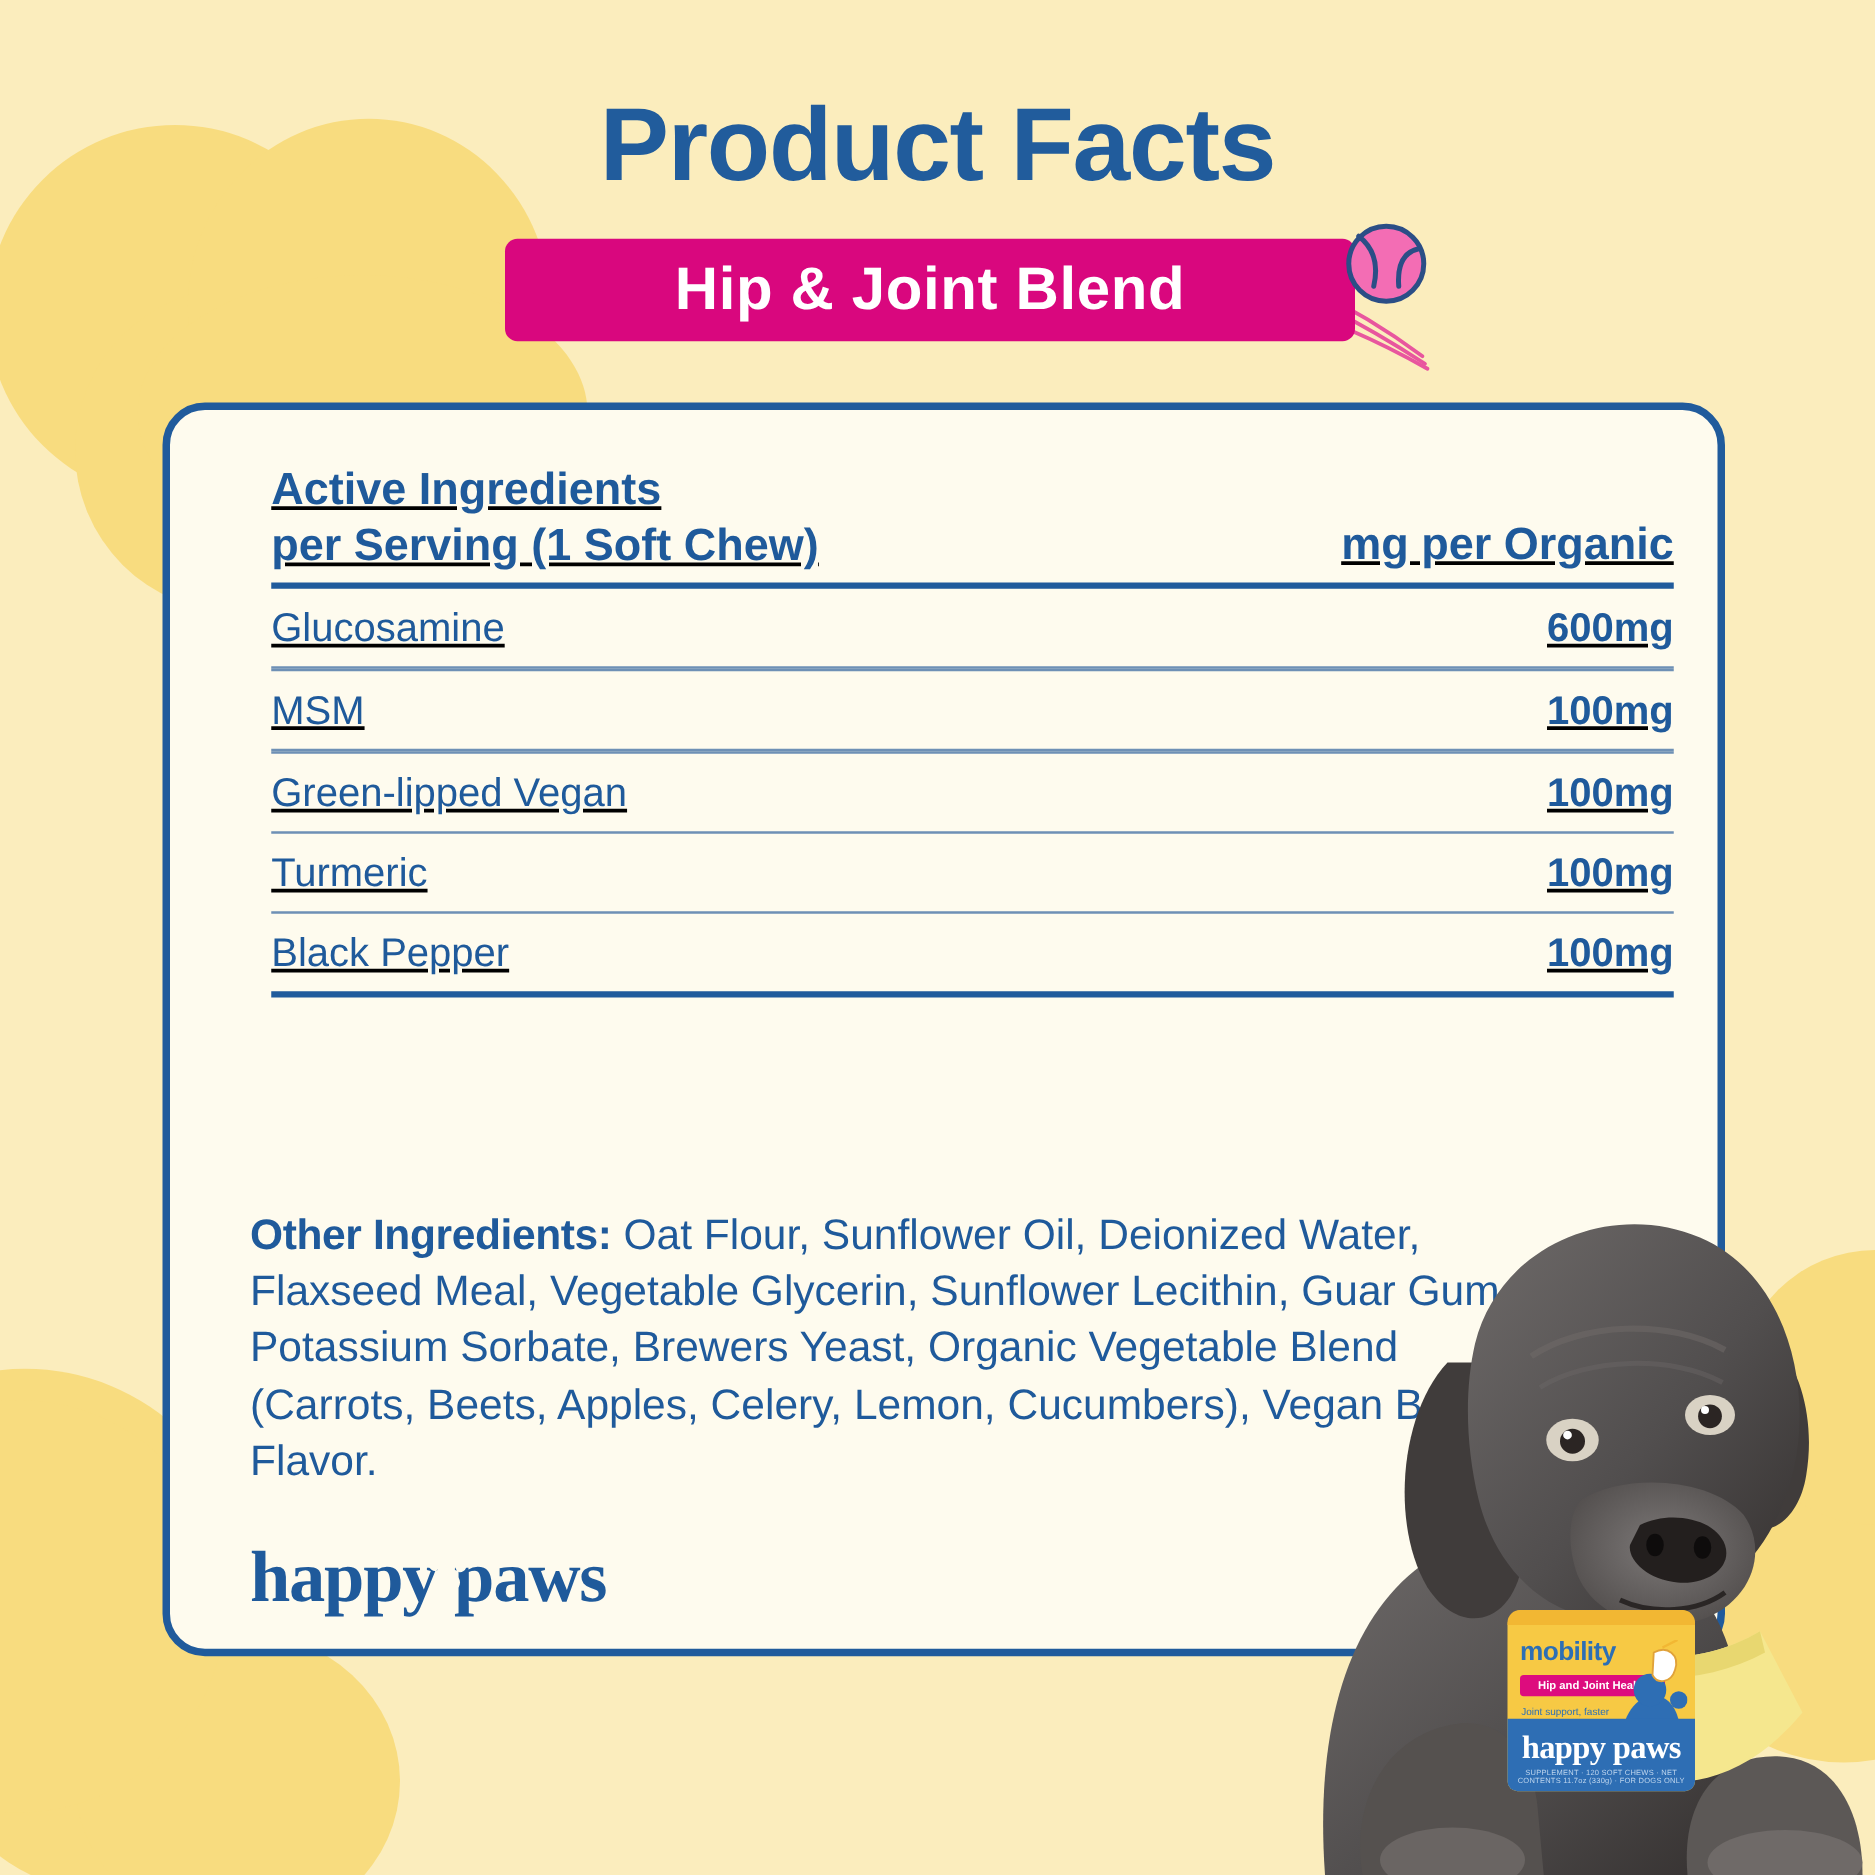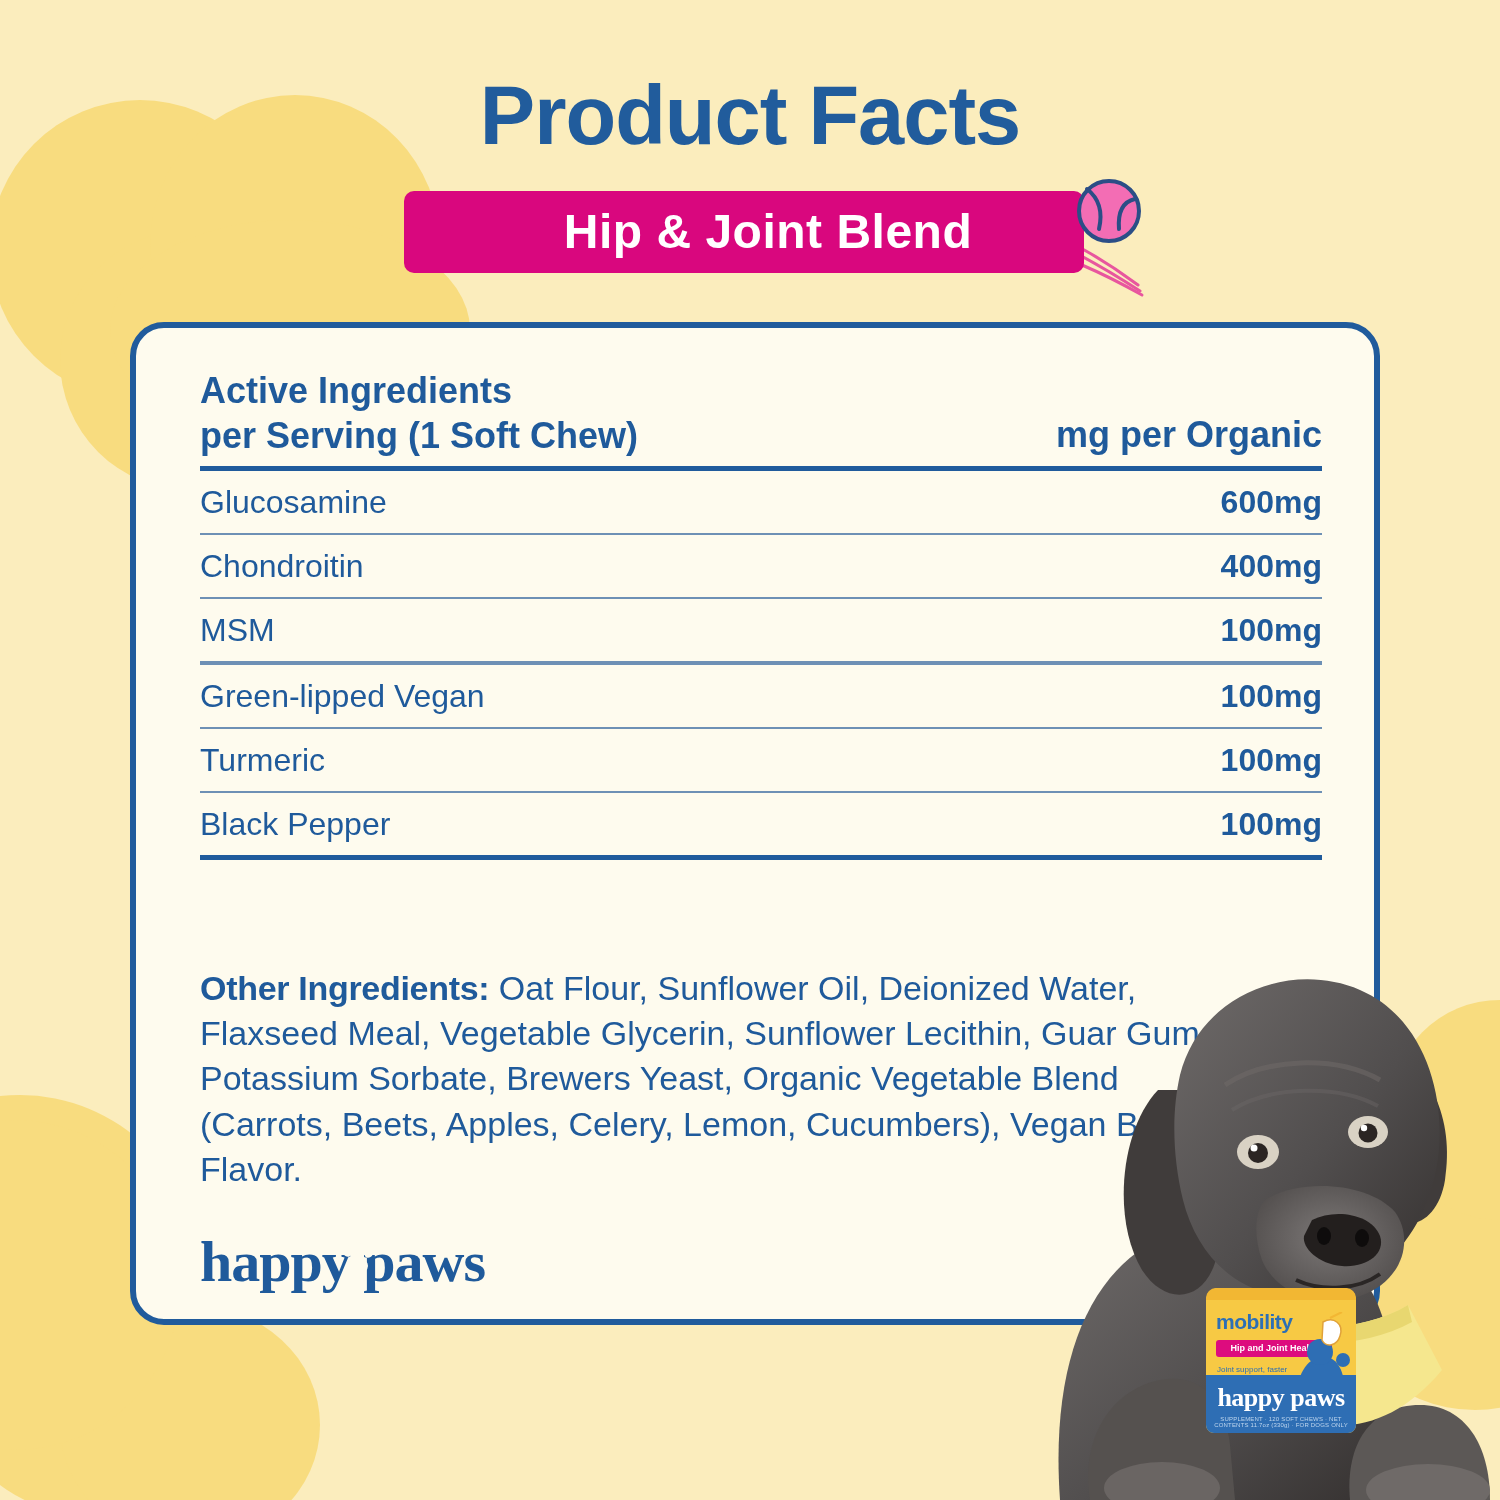--- a/index.html
+++ b/index.html
@@ -67,21 +67,20 @@
     left: 0;
     top: 0;
     width: 680px;
     height: 106px;
     line-height: 82px;
     text-align: center;
     color: #FFFFFF;
     font-size: 48px;
     font-weight: bold;
     letter-spacing: 0.5px;
-    margin-left: 24px;
   }
 
   .ball {
     position: absolute;
     left: 1075px;
     top: 177px;
     width: 68px;
     height: 68px;
   }
   .speedlines {
@@ -101,23 +100,24 @@
     width: 1250px;
     height: 1003px;
     background: #FEFBEE;
     border: 6px solid #205B9C;
     border-radius: 34px;
     box-sizing: border-box;
   }
 
   .facts {
     position: absolute;
-    left: 64px;
+    left: 81px;
     top: 40px;
     width: 1122px;
+    text-decoration: underline;
   }
 
   
   .thead {
     display: flex;
     align-items: flex-end;
     justify-content: space-between;
     color: #1F5A9B;
     font-size: 36px;
     font-weight: bold;
@@ -316,24 +316,20 @@
         <div class="thead-right">mg per Organic</div>
       </div>
       <div class="rule-strong"></div>
 
       <div class="row">
         <span class="name">Glucosamine</span>
         <span class="value">600mg</span>
       </div>
       <div class="rule-thin"></div>
 
-      <div class="row">
-        <span class="name">Chondroitin</span>
-        <span class="value">400mg</span>
-      </div>
       <div class="rule-thin"></div>
 
       <div class="row">
         <span class="name">MSM</span>
         <span class="value">100mg</span>
       </div>
       <div class="rule-thin"></div>
 
       <div class="rule-thin"></div>
 

